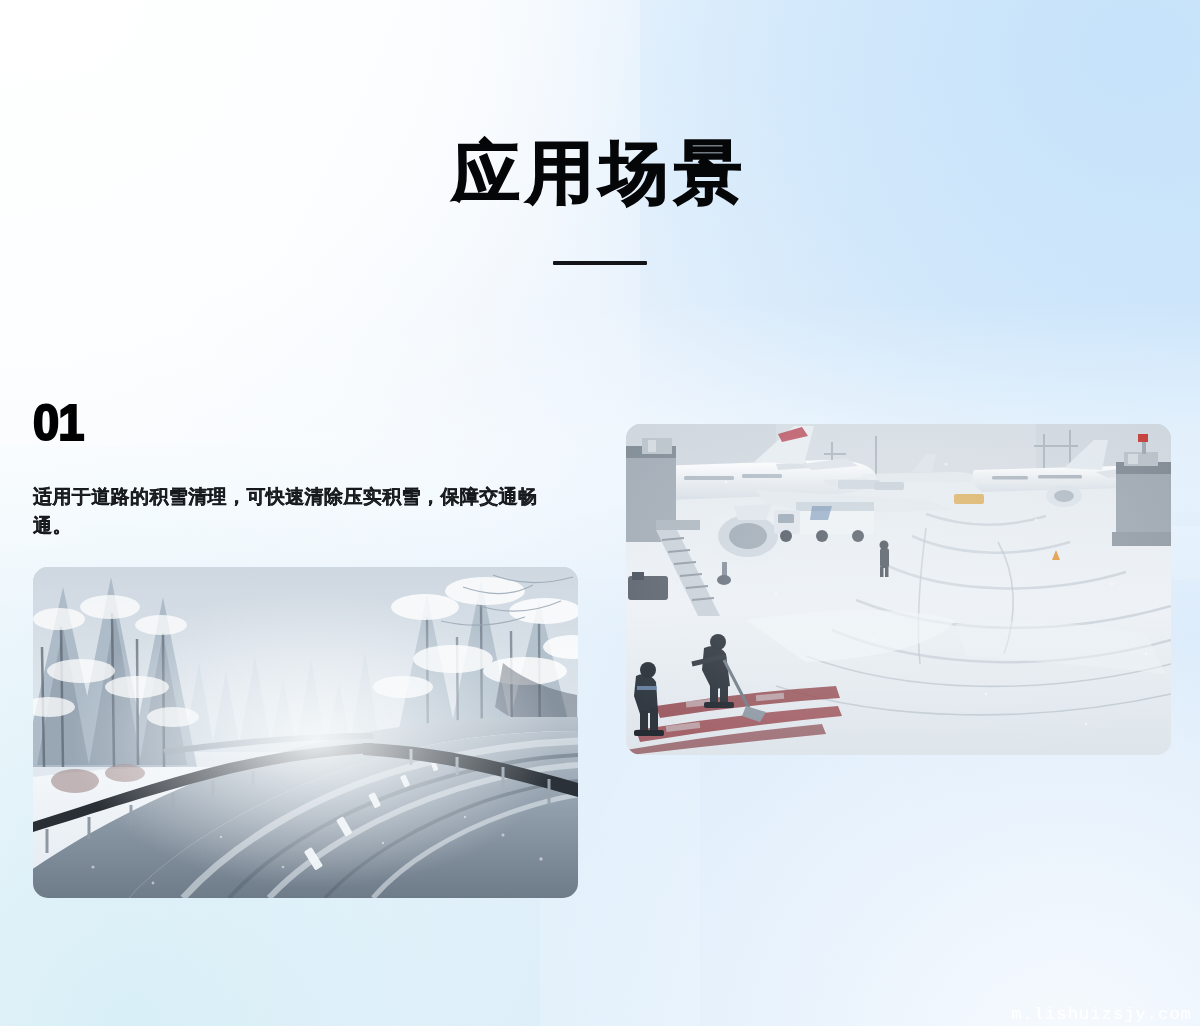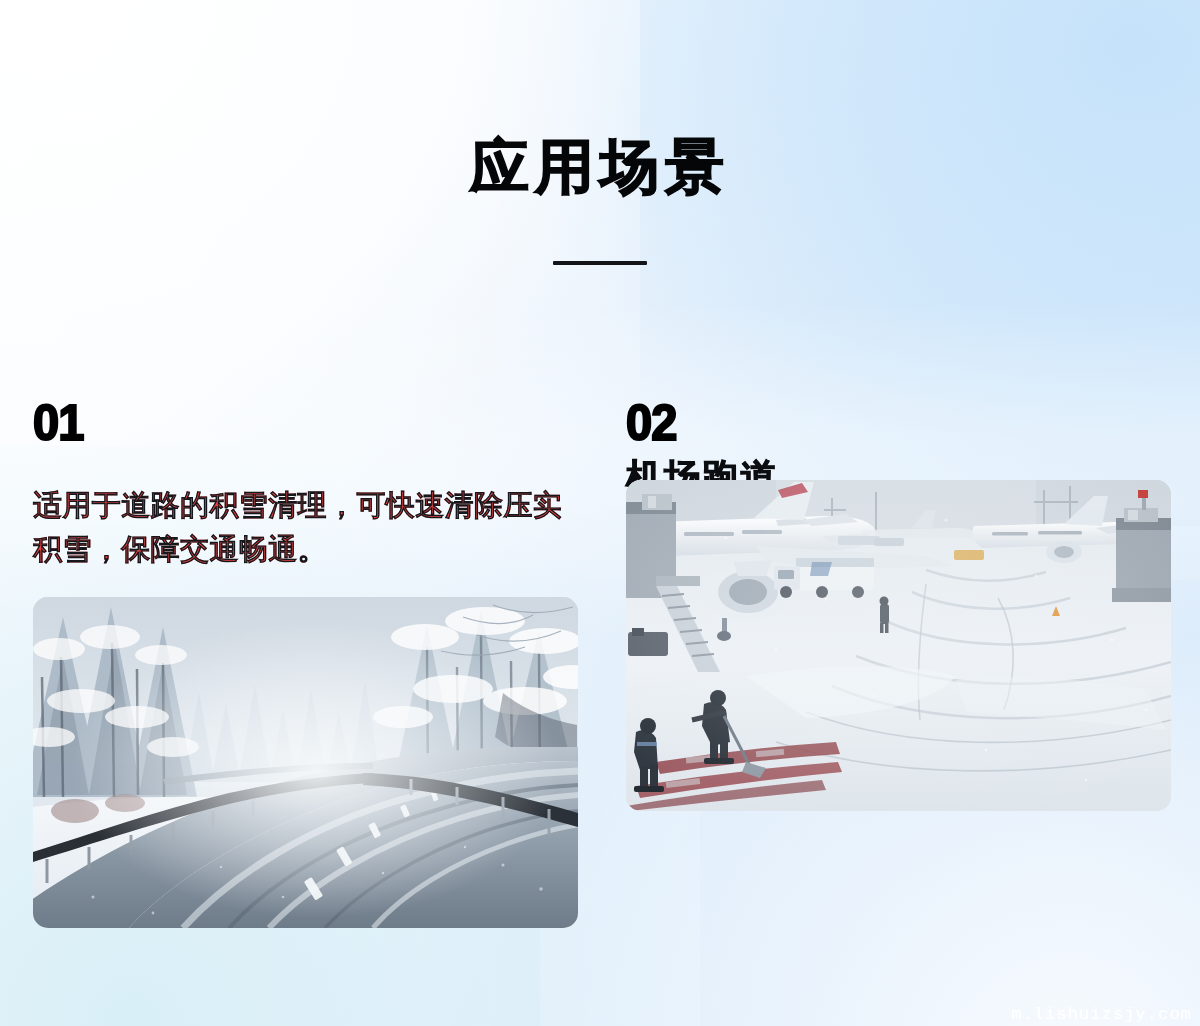--- a/index.html
+++ b/index.html
@@ -97,21 +97,21 @@
         rgba(255,255,255,0) 100%);
   }
 
   
   .page-title {
     position: absolute;
     top: 138px;
     left: 0;
     width: 1200px;
     text-align: center;
-    font-size: 59px;
+    font-size: 68px;
     line-height: 1;
     font-weight: 900;
     letter-spacing: 6px;
     color: #050608;
     font-family: "Liberation Sans", "DejaVu Sans", sans-serif;
     -webkit-text-stroke: 1.5px #050608;
   }
   .title-rule {
     position: absolute;
     top: 261px;
@@ -137,21 +137,20 @@
   .col {
     width: 545px;
     flex: 0 0 545px;
   }
 
   .card-head {
     display: flex;
     align-items: baseline;
     gap: 11px;
     height: 56px;
-    flex-direction: column;
   }
   .card-num {
     font-size: 50px;
     font-weight: 900;
     line-height: 1;
     color: #000;
     letter-spacing: -1px;
     font-family: "Liberation Sans", "DejaVu Sans", sans-serif;
     -webkit-text-stroke: 2.2px #000;
     transform: scaleX(0.94);
@@ -161,23 +160,23 @@
     font-size: 37px;
     font-weight: 700;
     line-height: 1;
     color: #0b0d10;
     letter-spacing: 1px;
     -webkit-text-stroke: 0.9px #0b0d10;
   }
 
   .card-desc {
     margin-top: 29px;
-    font-size: 29px;
+    font-size: 19px;
     line-height: 1.52;
-    color: #ef4444;
+    color: #404040;
     font-weight: 600;
     letter-spacing: 0.4px;
     width: 540px;
     -webkit-text-stroke: 0.35px #14171b;
   }
   .col-2 .card-desc { width: 545px; }
 
   
   .photo {
     position: relative;
@@ -411,24 +410,20 @@
               <ellipse cx="92" cy="206" rx="20" ry="9"></ellipse>
             </g>
 
             <rect width="545" height="331" fill="url(#hazeA)"></rect>
           </g>
         </svg>
       </div>
     </div>
 
     <div class="col col-2">
-      <div class="card-head">
-        <span class="card-num">02</span>
-        <span class="card-title">机场跑道</span>
-      </div>
 
       <div class="photo">
         <svg viewBox="0 0 545 331" preserveAspectRatio="xMidYMid slice" aria-hidden="true">
           <defs>
             <linearGradient id="skyB" x1="0" y1="0" x2="0" y2="1">
               <stop offset="0%" stop-color="#cfd7de"></stop>
               <stop offset="60%" stop-color="#dde3e9"></stop>
               <stop offset="100%" stop-color="#e7ebef"></stop>
             </linearGradient>
             <linearGradient id="apronB" x1="0" y1="0" x2="0" y2="1">

